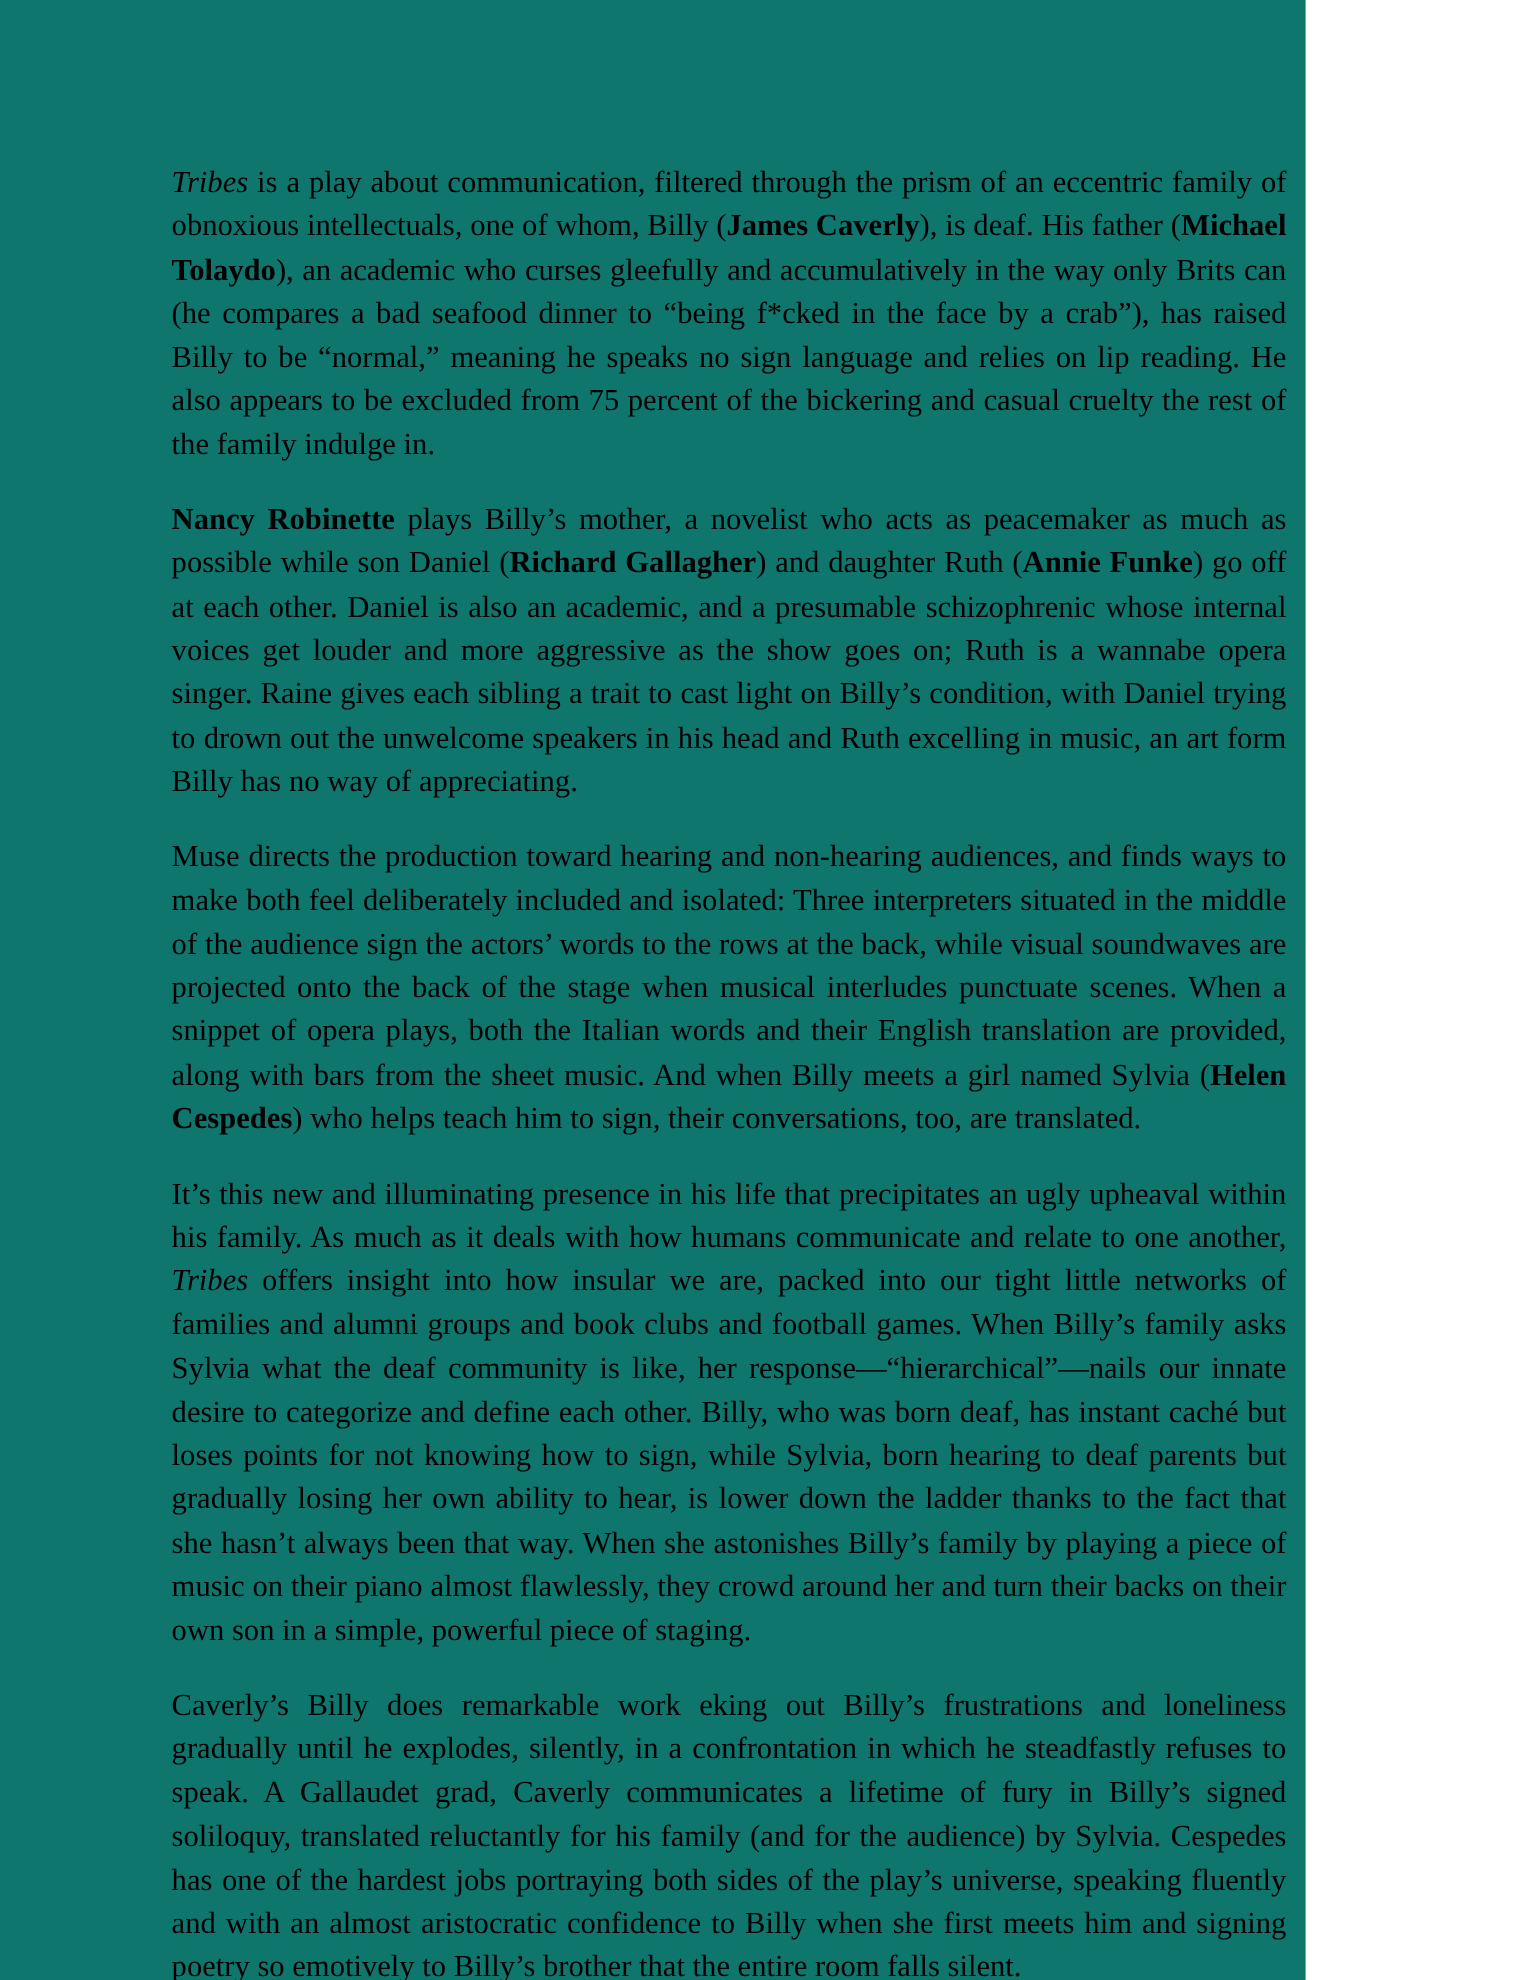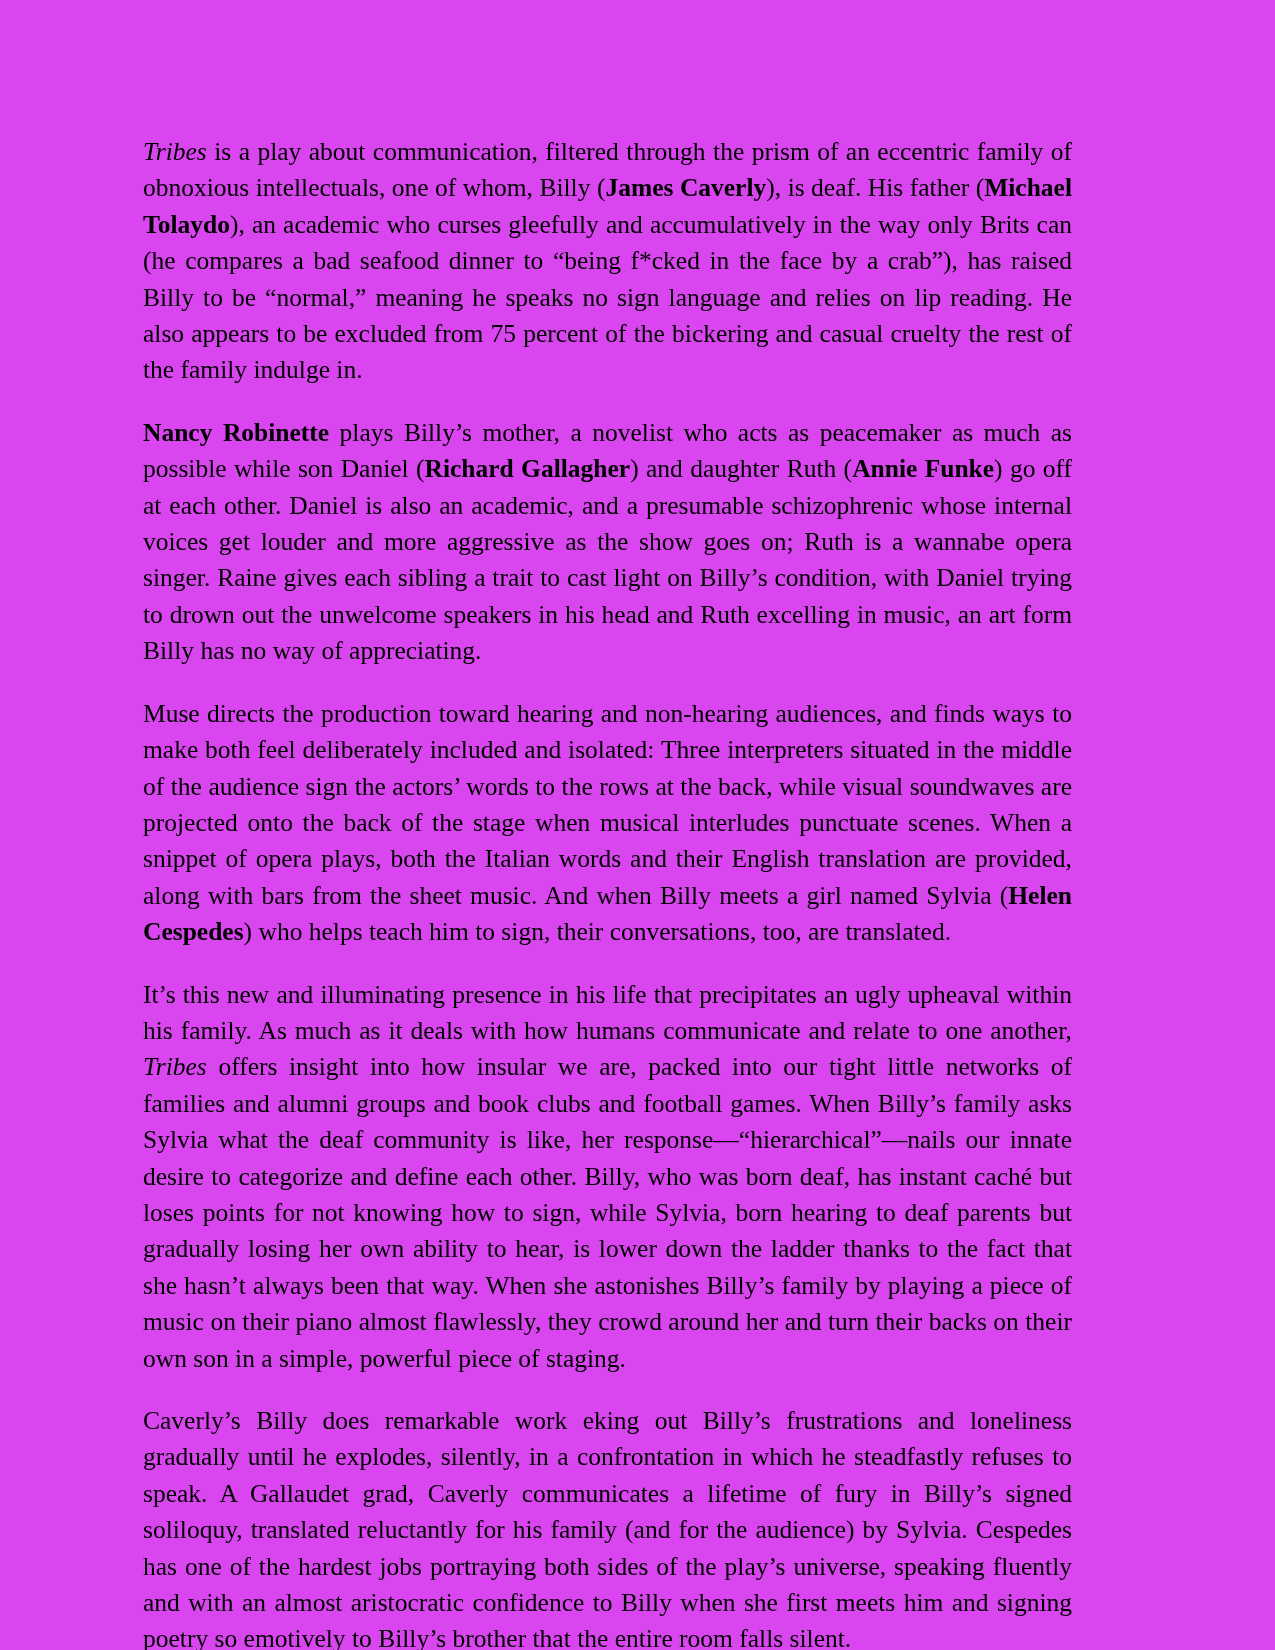--- a/index.html
+++ b/index.html
@@ -9,23 +9,23 @@
   }
   body {
     width: 1275px;
     height: 1650px;
     font-family: "Liberation Serif", "DejaVu Serif", serif;
     color: #000000;
     -webkit-font-smoothing: antialiased;
   }
   .page {
     position: relative;
-    width: 1275px;
+    width: 1088px;
     height: 1650px;
-    background: #d946ef;
+    background: #0f766e;
     box-sizing: border-box;
   }
   .doc-body {
     position: absolute;
     left: 143px;
     top: 134px;
     width: 929px;
   }
   p.para {
     margin: 0 0 26px 0;

